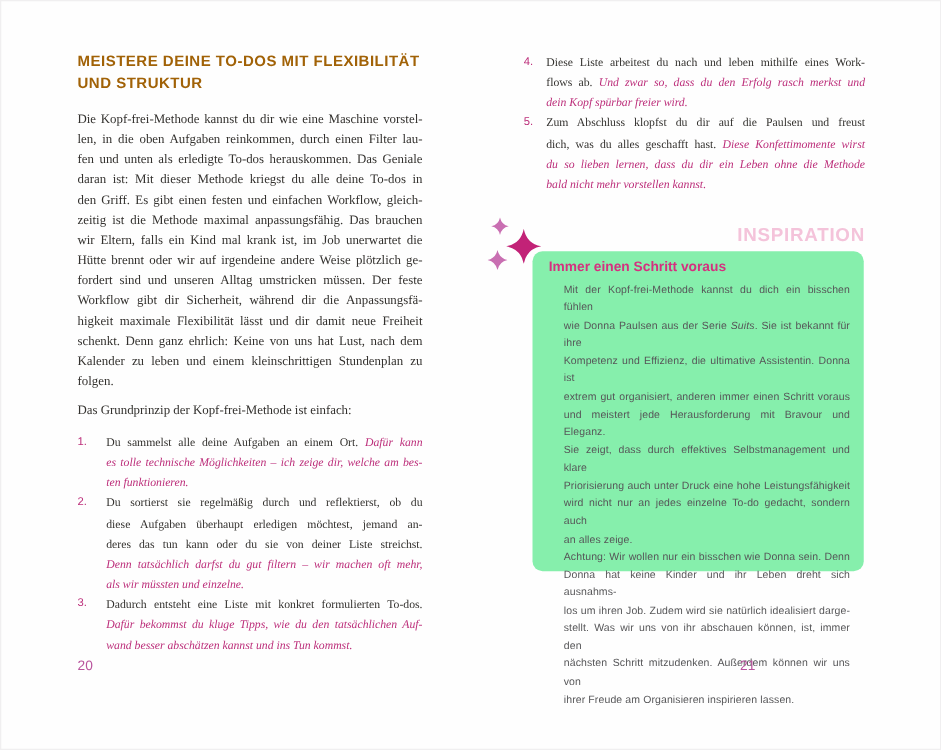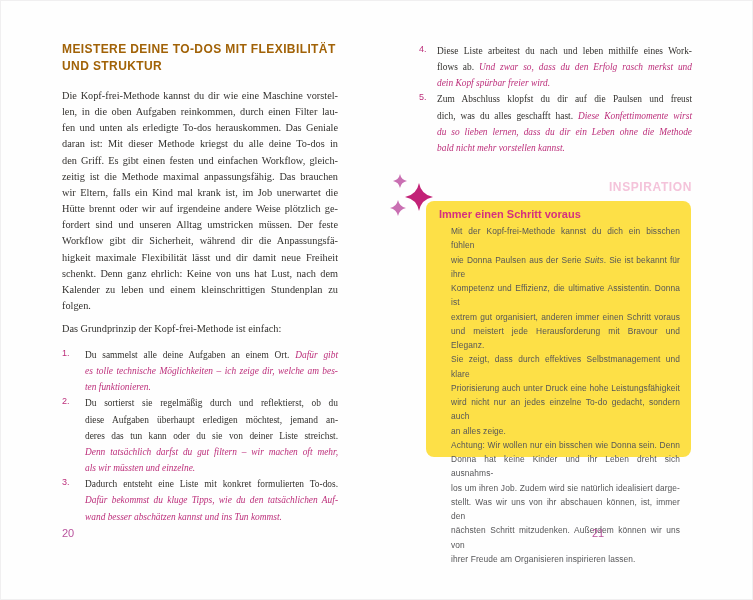--- a/index.html
+++ b/index.html
@@ -37,26 +37,26 @@
   .pagenum{
     position:absolute;font-family:"Liberation Sans",sans-serif;
     font-size:11px;color:#b9539d;
   }
   .pagenum.left{left:62px;top:527px;}
   .pagenum.right{left:592px;top:527px;width:100px;}
   
   .insp-label{
     position:absolute;left:450px;top:180px;width:242px;text-align:right;
     font-family:"Liberation Sans",sans-serif;font-weight:bold;
-    font-size:12px;letter-spacing:0.6px;color:#f4c3da;
+    font-size:15px;letter-spacing:0.6px;color:#f4c3da;
   }
   
   .infobox{
     position:absolute;left:426px;top:201px;width:265px;height:256px;
-    background:#fde047;border-radius:8px;box-sizing:border-box;
+    background:#86efac;border-radius:8px;box-sizing:border-box;
     padding:6px 11px 0 13px;
   }
   .infobox-title{
     font-family:"Liberation Sans",sans-serif;font-weight:bold;
     font-size:11px;line-height:14px;color:#d5307f;margin-bottom:3px;
   }
   .boxtext{font-size:8.4px;color:#565658;margin-left:12px;}
   .boxtext .tline{font-family:"Liberation Sans",sans-serif;line-height:14.25px;letter-spacing:0.1px;}
   
   .sparkle{position:absolute;left:390px;top:170px;width:48px;height:50px;}
@@ -89,21 +89,21 @@
     </div>
 
   <div class="tblock serif principle" style="left:62px;top:321px;width:276px;">
       <div class="tline end"><span class="seg-n">Das Grundprinzip der Kopf-frei-Methode ist einfach:</span></div>
     </div>
 
   <div class="list serif" style="left:62px;top:347px;width:276px;">
     <div class="list-item">
       <span class="list-num">1.</span>
       <div class="tblock-inline serif listtext">
-          <div class="tline"><span class="seg-n">Du sammelst alle deine Aufgaben an einem Ort. </span><span class="seg-p">Dafür gibt</span></div>
+          <div class="tline"><span class="seg-n">Du sammelst alle deine Aufgaben an einem Ort. </span><span class="seg-p">Dafür kann</span></div>
           <div class="tline"><span class="seg-p">es tolle technische Möglichkeiten – ich zeige dir, welche am bes-</span></div>
           <div class="tline end"><span class="seg-p">ten funktionieren.</span></div>
         </div>
     </div>
     <div class="list-item">
       <span class="list-num">2.</span>
       <div class="tblock-inline serif listtext">
           <div class="tline"><span class="seg-n">Du sortierst sie regelmäßig durch und reflektierst, ob du</span></div>
           <div class="tline"><span class="seg-n">diese Aufgaben überhaupt erledigen möchtest, jemand an-</span></div>
           <div class="tline"><span class="seg-n">deres das tun kann oder du sie von deiner Liste streichst.</span></div>

